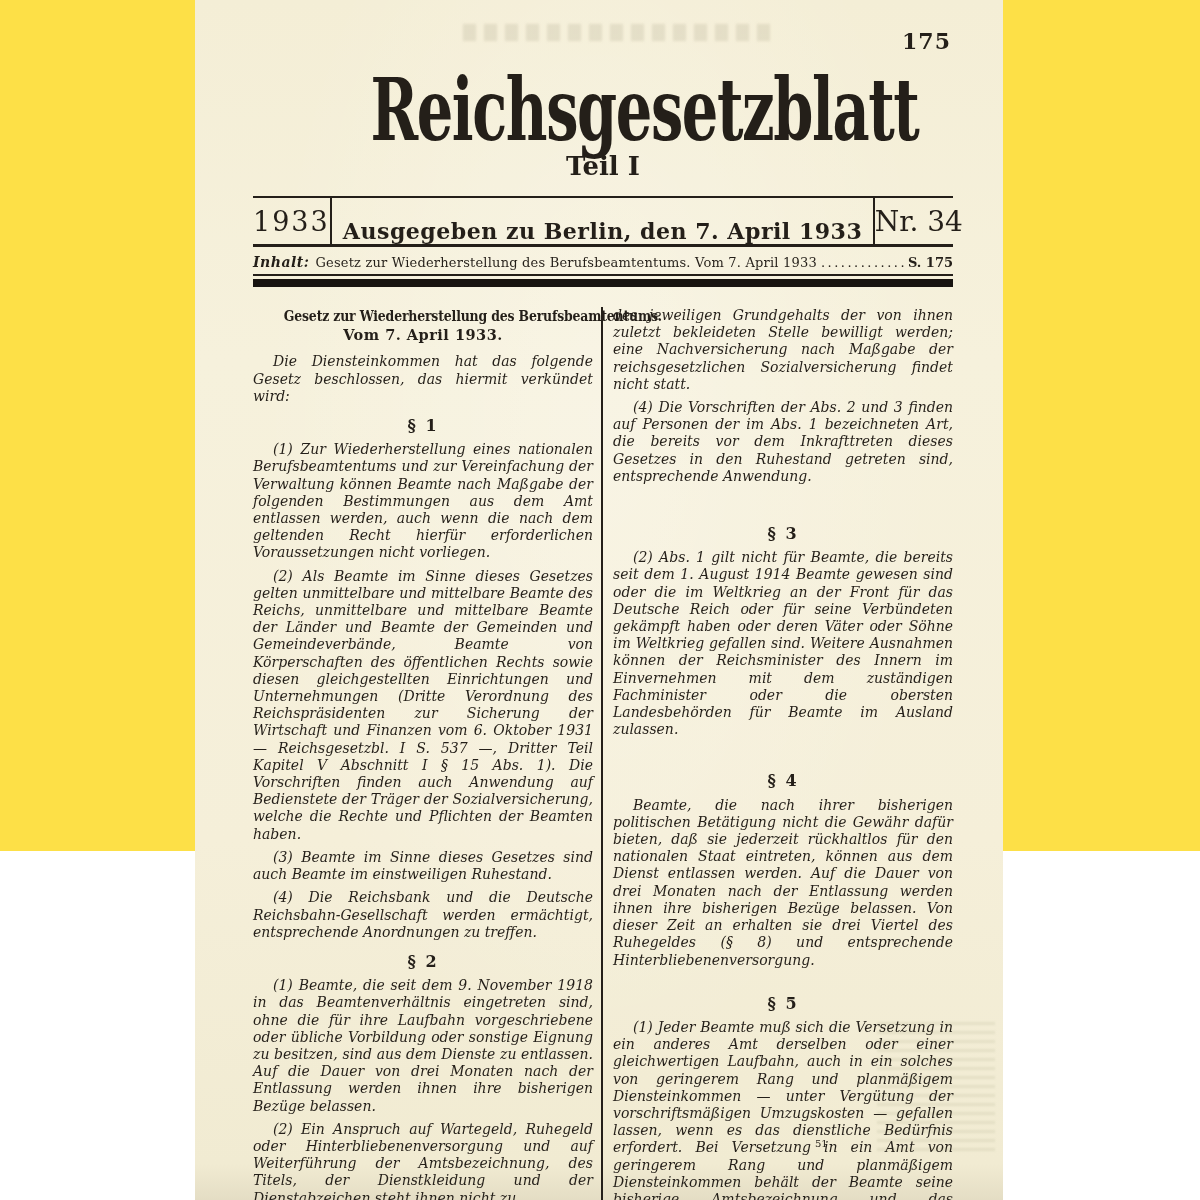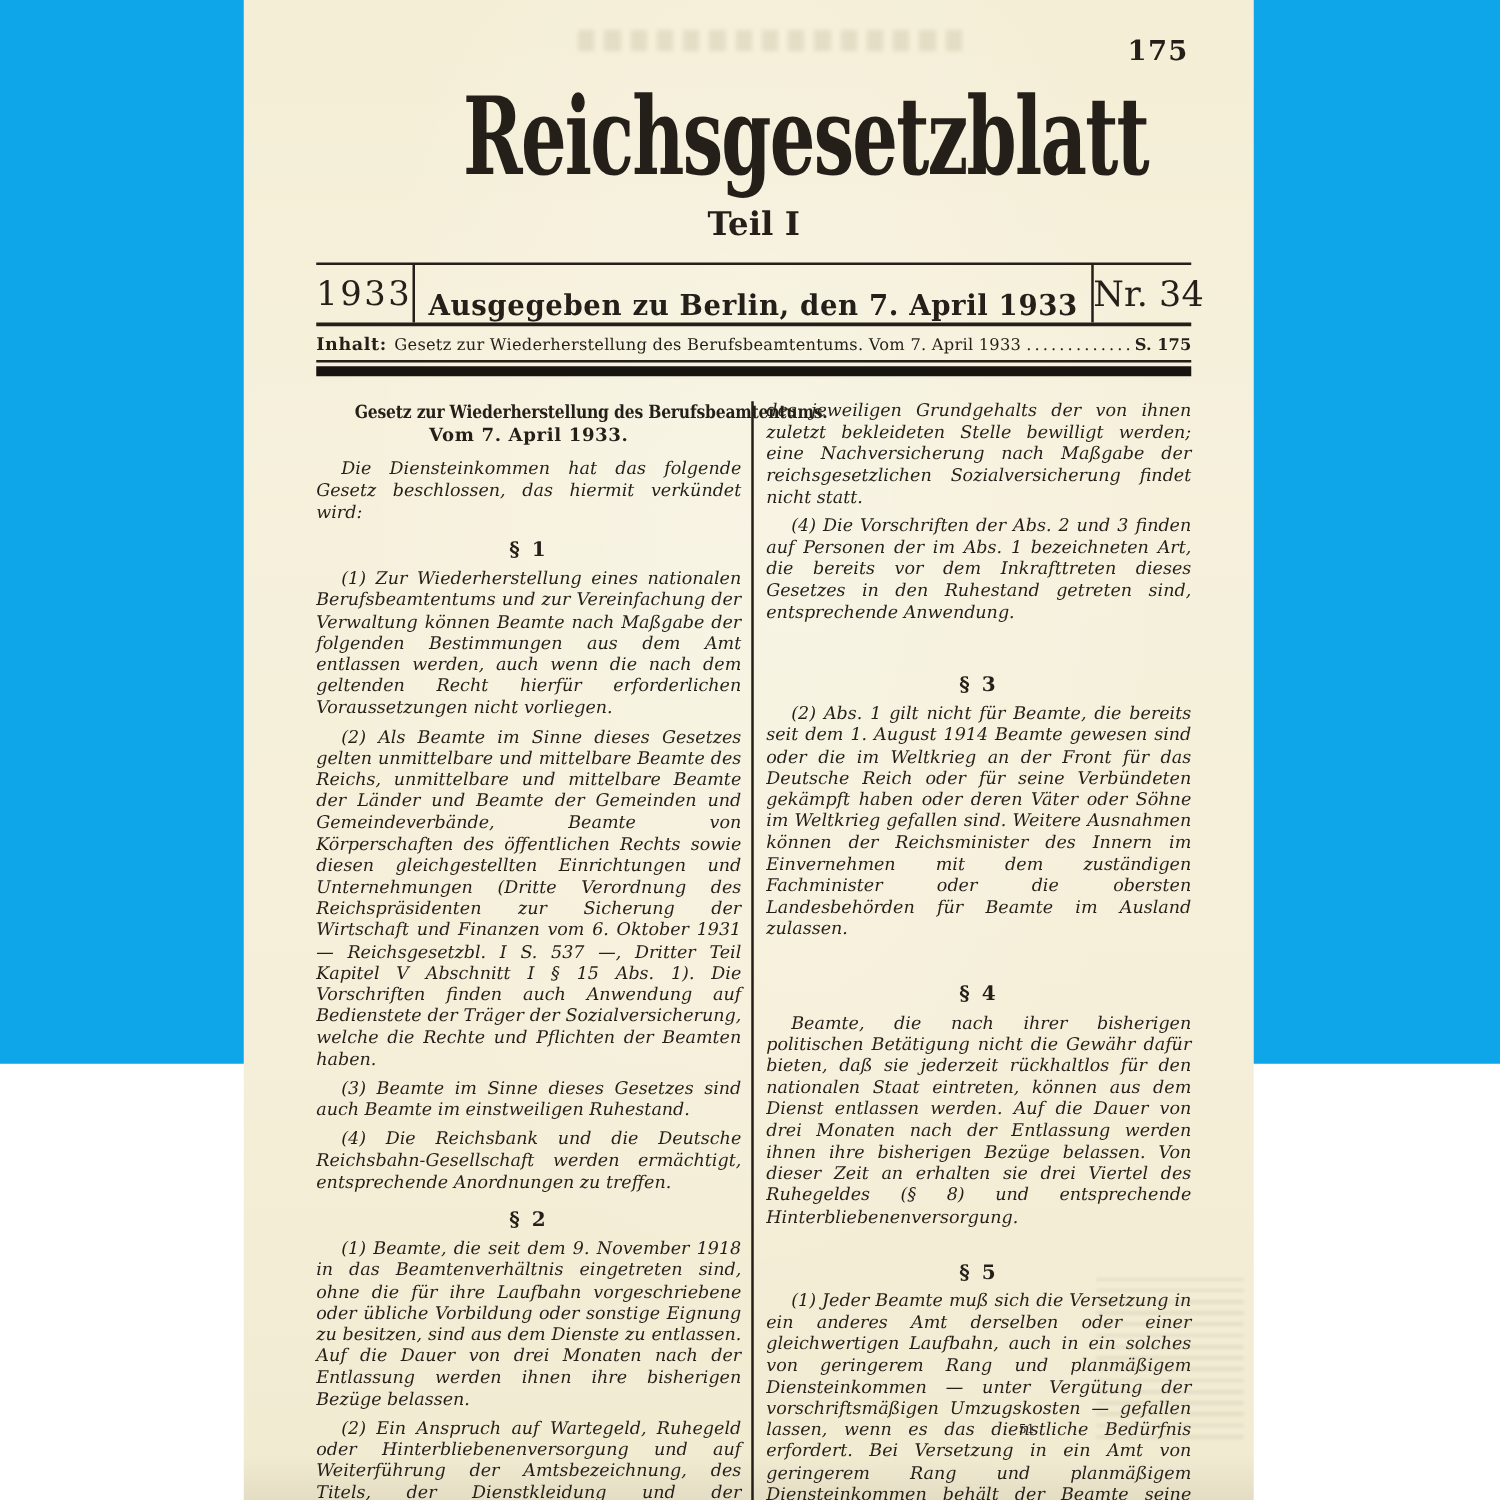--- a/index.html
+++ b/index.html
@@ -5,21 +5,21 @@
   html, body { margin: 0; padding: 0; }
   body {
     width: 1200px; height: 1200px;
     background: #ffffff;
     font-family: "DejaVu Serif", serif;
     overflow: hidden;
   }
   .canvas {
     position: relative;
     width: 1200px; height: 851px;
-    background: #0ea5e9;
+    background: #fde047;
   }
   
   .page {
     position: absolute;
     left: 195px; top: 0;
     width: 808px; height: 1200px;
     box-sizing: border-box;
     padding: 0 50px 0 58px;
     background:
       radial-gradient(ellipse at 50% 35%, rgba(255,255,255,.25), rgba(0,0,0,0) 60%),
@@ -52,21 +52,20 @@
     font-size: 82px; line-height: 1.0;
     font-weight: bold; white-space: nowrap;
   }
   .masthead .fitx {
     display: inline-block;
     transform: scale(.70, 1.05);
     transform-origin: 50% 60%;
     letter-spacing: -2px;
   }
   .part {
-    margin-top: 14px;
     text-align: center;
     font-size: 26px; font-weight: bold;
   }
   
   .issue-bar {
     margin-top: 15px;
     display: flex; align-items: stretch;
     border-top: 2px solid #241f19;
     border-bottom: 3px solid #241f19;
     height: 46px;
@@ -80,21 +79,21 @@
                  border-left: 2px solid #241f19; border-right: 2px solid #241f19; align-items: flex-end; }
   .issue-mid .fitm { display: inline-block; transform: scaleX(.96); letter-spacing: .5px; }
   .issue-num   { width: 88px; font-size: 28px; font-weight: normal; }
   
   .contents-line {
     display: flex; align-items: baseline;
     margin-top: 7px;
     font-size: 13px;
     white-space: nowrap;
   }
-  .contents-label { font-weight: bold; font-size: 14px; margin-right: 6px; letter-spacing: .5px; }
+  .contents-label { font-weight: bold; font-size: 14px; margin-right: 6px; letter-spacing: .5px; font-style: italic; }
   .contents-entry { letter-spacing: .2px; }
   .contents-leader { flex: 1; overflow: hidden; letter-spacing: 2.5px; margin: 0 4px; }
   .contents-pageref { font-weight: bold; }
   .thin-rule  { height: 2px; background: #241f19; margin-top: 4px; }
   .thick-rule { height: 8px; background: #181410; margin-top: 3px; }
   
   .columns {
     display: flex;
     margin-top: 20px;
     min-height: 818px;

